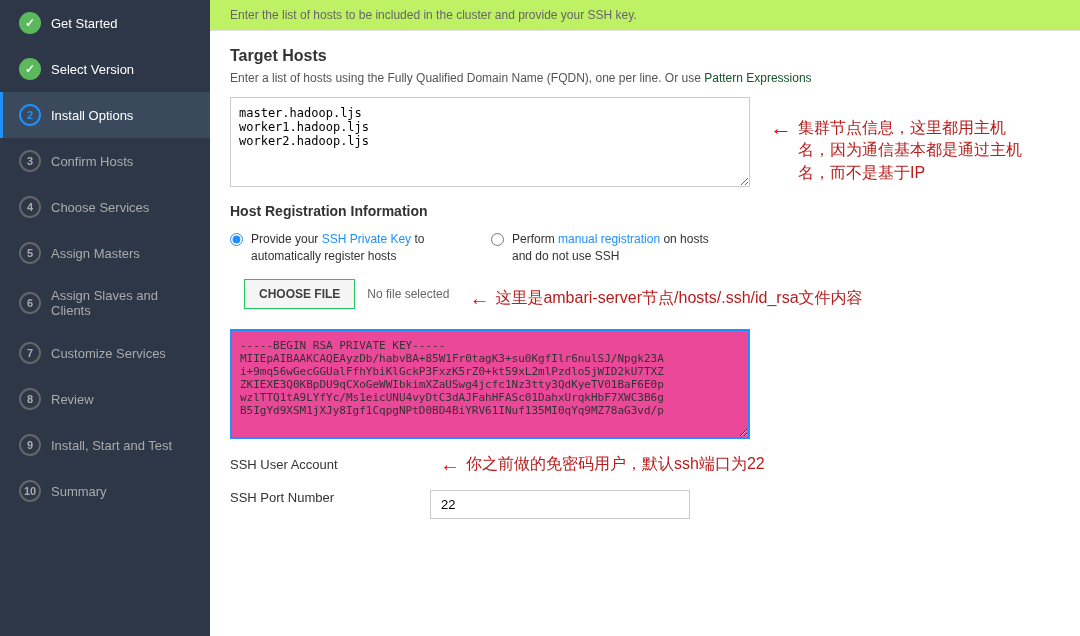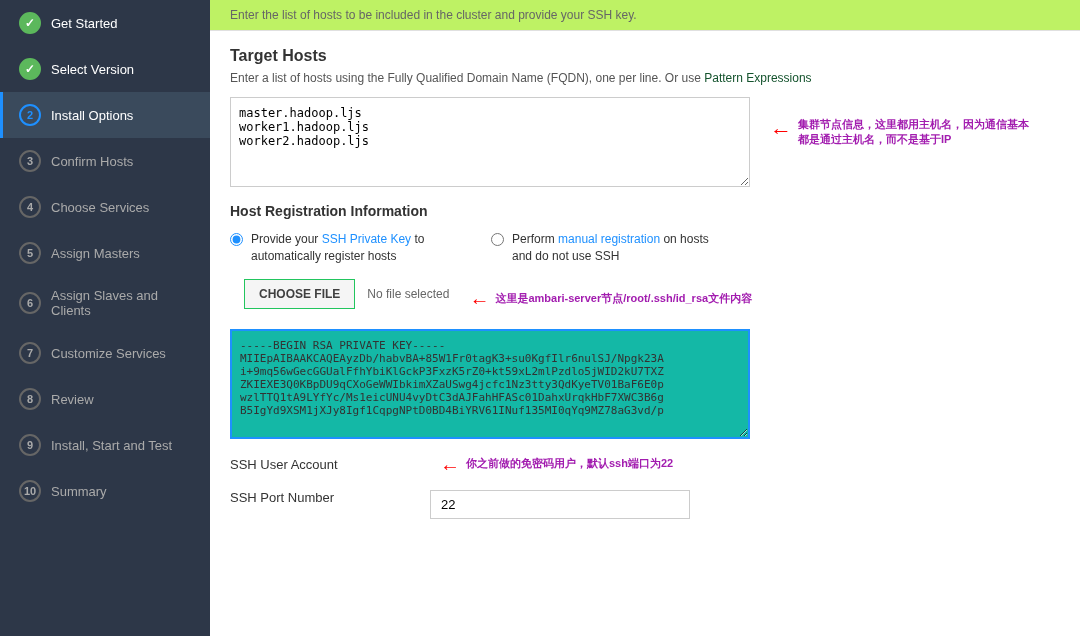--- a/index.html
+++ b/index.html
@@ -37,31 +37,31 @@
     .radio-options { display: flex; gap: 40px; margin-bottom: 14px; align-items: flex-start; }
     .radio-option { display: flex; align-items: flex-start; gap: 8px; }
     .radio-option input[type=radio] { margin-top: 2px; accent-color: #1e90ff; }
     .radio-option label { font-size: 12px; color: #333; max-width: 200px; line-height: 1.4; }
     .radio-option label span.link-blue { color: #1e90ff; cursor: pointer; }
 
     .file-upload-row { display: flex; align-items: center; gap: 12px; margin-bottom: 10px; }
     .choose-file-btn { background: #f5f5f5; border: 1px solid #22c55e; padding: 7px 14px; font-size: 12px; font-weight: bold; cursor: pointer; color: #404040; margin-left: 14px; }
     .no-file-text { font-size: 12px; color: #666; }
 
-    .private-key-textarea { width: 100%; max-width: 520px; height: 110px; border: 2px solid #1e90ff; padding: 8px; font-size: 11px; font-family: monospace; resize: vertical; outline: none; color: #333; background: #14b8a6; }
+    .private-key-textarea { width: 100%; max-width: 520px; height: 110px; border: 2px solid #1e90ff; padding: 8px; font-size: 11px; font-family: monospace; resize: vertical; outline: none; color: #333; background: #ec4899; }
 
     .form-row { display: flex; align-items: flex-start; margin-top: 14px; gap: 0; }
     .form-label { width: 200px; font-size: 13px; color: #333; font-weight: 500; }
     .form-input { width: 260px; padding: 6px 10px; border: 1px solid #ccc; font-size: 13px; outline: none; }
 
     
     .bottom-bar { height: 52px; background: #f5f5f5; border-top: 1px solid #ddd; display: flex; align-items: center; padding: 0 20px; gap: 12px; }
     .btn-back { background: #f0f0f0; border: 1px solid #ccc; padding: 8px 18px; font-size: 13px; cursor: pointer; color: #333; display: flex; align-items: center; gap: 6px; }
     .btn-cancel { background: #f0f0f0; border: 1px solid #ccc; padding: 8px 18px; font-size: 13px; cursor: pointer; color: #333; }
-    .red-note { color: #a21caf; font-size: 11px; font-weight: bold; line-height: 1.4; }
+    .red-note { color: #b91c1c; font-size: 16px; font-weight: normal; line-height: 1.4; }
 
     .hosts-wrapper { position: relative; display: flex; align-items: flex-start; gap: 20px; }
     .hosts-note { color: red; font-size: 12px; max-width: 260px; line-height: 1.5; margin-top: 20px; display: flex; align-items: flex-start; gap: 6px; }
 
     .rsa-wrapper { position: relative; display: flex; align-items: flex-start; gap: 20px; }
   </style>
 </head>
 <body>
 
 <div class="main-container">
@@ -192,21 +192,21 @@
           </div>
         </div>
 
         <div style="display:flex; align-items:center; gap:20px; margin-bottom:10px;">
           <div class="file-upload-row">
             <button class="choose-file-btn">CHOOSE FILE</button>
             <span class="no-file-text">No file selected</span>
           </div>
           <div style="display:flex; align-items:center; gap:6px; color:red; font-size:12px;">
             <span style="font-size:20px; color:red;">←</span>
-            <span class="red-note">这里是ambari-server节点/root/.ssh/id_rsa文件内容</span>
+            <span class="red-note">这里是ambari-server节点/hosts/.ssh/id_rsa文件内容</span>
           </div>
         </div>
 
         <div class="rsa-wrapper">
           <textarea class="private-key-textarea" style="">-----BEGIN RSA PRIVATE KEY-----
 MIIEpAIBAAKCAQEAyzDb/habvBA+85W1Fr0tagK3+su0KgfIlr6nulSJ/Npgk23A
 i+9mq56wGecGGUalFfhYbiKlGckP3FxzK5rZ0+kt59xL2mlPzdlo5jWID2kU7TXZ
 ZKIEXE3Q0KBpDU9qCXoGeWWIbkimXZaUSwg4jcfc1Nz3tty3QdKyeTV01BaF6E0p
 wzlTTQ1tA9LYfYc/Ms1eicUNU4vyDtC3dAJFahHFASc01DahxUrqkHbF7XWC3B6g
 B5IgYd9XSM1jXJy8Igf1CqpgNPtD0BD4BiYRV61INuf135MI0qYq9MZ78aG3vd/p</textarea>

